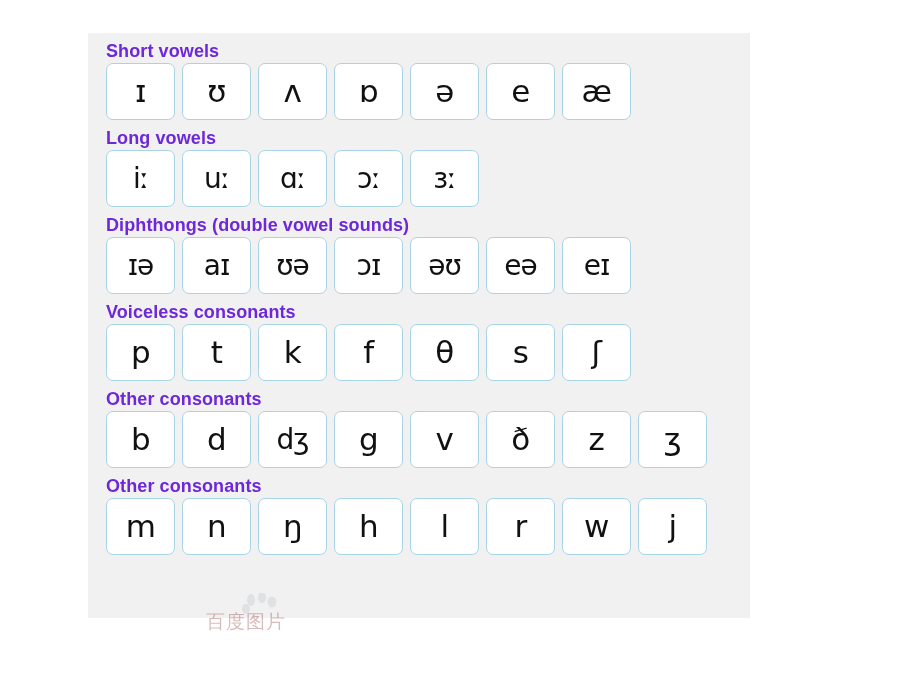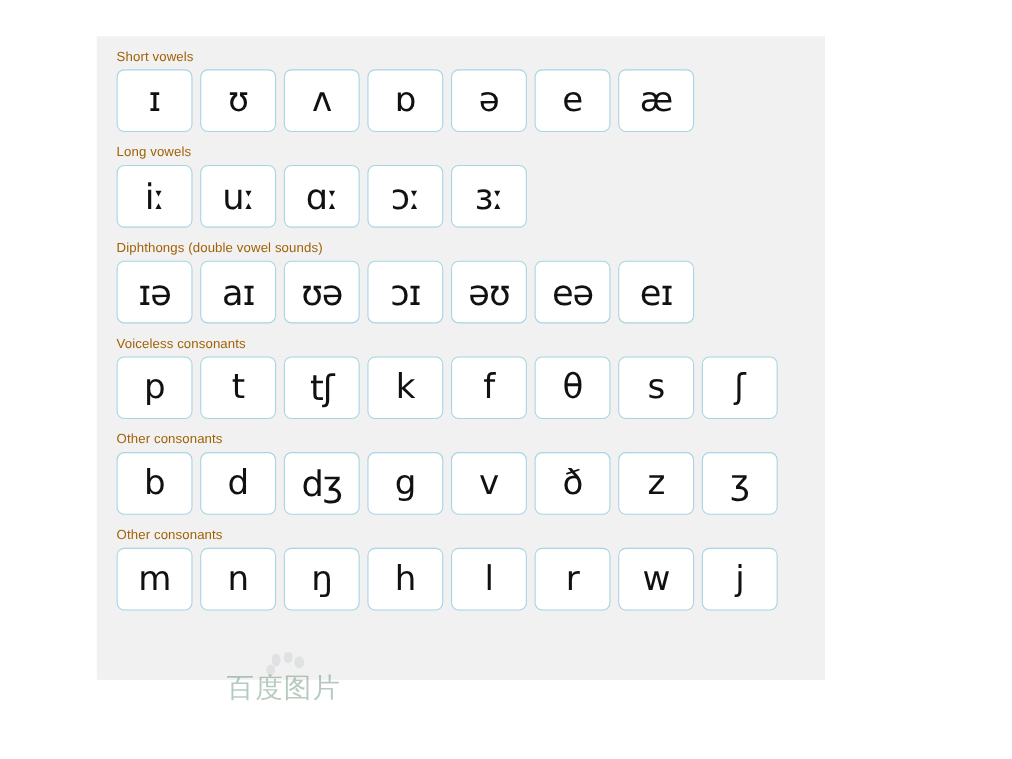--- a/index.html
+++ b/index.html
@@ -21,23 +21,23 @@
     height: 585px;
     background: #f1f1f1;
     box-sizing: border-box;
     padding: 6px 0 0 0;
   }
   .section {
     position: relative;
     padding-left: 18px;
   }
   .section-heading {
-    font-size: 12px;
-    font-weight: normal;
-    color: #a16207;
+    font-size: 18px;
+    font-weight: bold;
+    color: #6d28d9;
     letter-spacing: 0.1px;
     margin: 0 0 5px 0;
     line-height: 14px;
     padding-top: 5px;
   }
   .tile-row {
     display: flex;
     gap: 7px;
     margin-bottom: 6px;
   }
@@ -55,38 +55,38 @@
   }
   .tile-symbol {
     font-family: "DejaVu Sans", sans-serif;
     font-size: 31px;
     line-height: 1;
     color: #111111;
     letter-spacing: -0.5px;
     user-select: none;
   }
   .tile.wide .tile-symbol {
-    font-size: 32px;
+    font-size: 28px;
     letter-spacing: -1px;
   }
   
   #watermark {
     position: absolute;
     left: 118px;
     top: 560px;
     width: 150px;
     height: 44px;
     pointer-events: none;
     opacity: 0.30;
     z-index: 5;
   }
   #watermark .wm-text {
     font-family: "DejaVu Sans", sans-serif;
-    font-size: 25px;
-    color: #14532d;
+    font-size: 19px;
+    color: #7f1d1d;
     letter-spacing: 1px;
     position: absolute;
     left: 0;
     top: 16px;
     white-space: nowrap;
   }
   #watermark .wm-mark {
     position: absolute;
     left: 36px;
     top: 0px;
@@ -170,23 +170,20 @@
         </div>
       </div>
       <div class="section">
         <div class="section-heading">Voiceless consonants</div>
         <div class="tile-row">
           <div class="tile">
             <span class="tile-symbol">p</span>
           </div>
           <div class="tile">
             <span class="tile-symbol">t</span>
-          </div>
-          <div class="tile wide">
-            <span class="tile-symbol">tʃ</span>
           </div>
           <div class="tile">
             <span class="tile-symbol">k</span>
           </div>
           <div class="tile">
             <span class="tile-symbol">f</span>
           </div>
           <div class="tile">
             <span class="tile-symbol">θ</span>
           </div>

